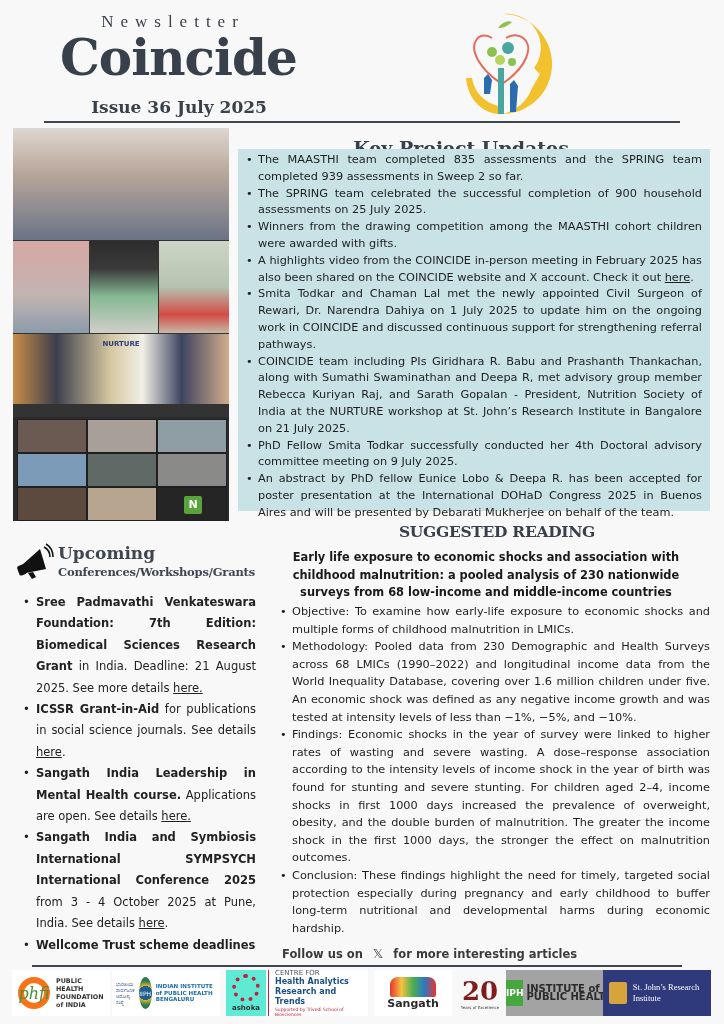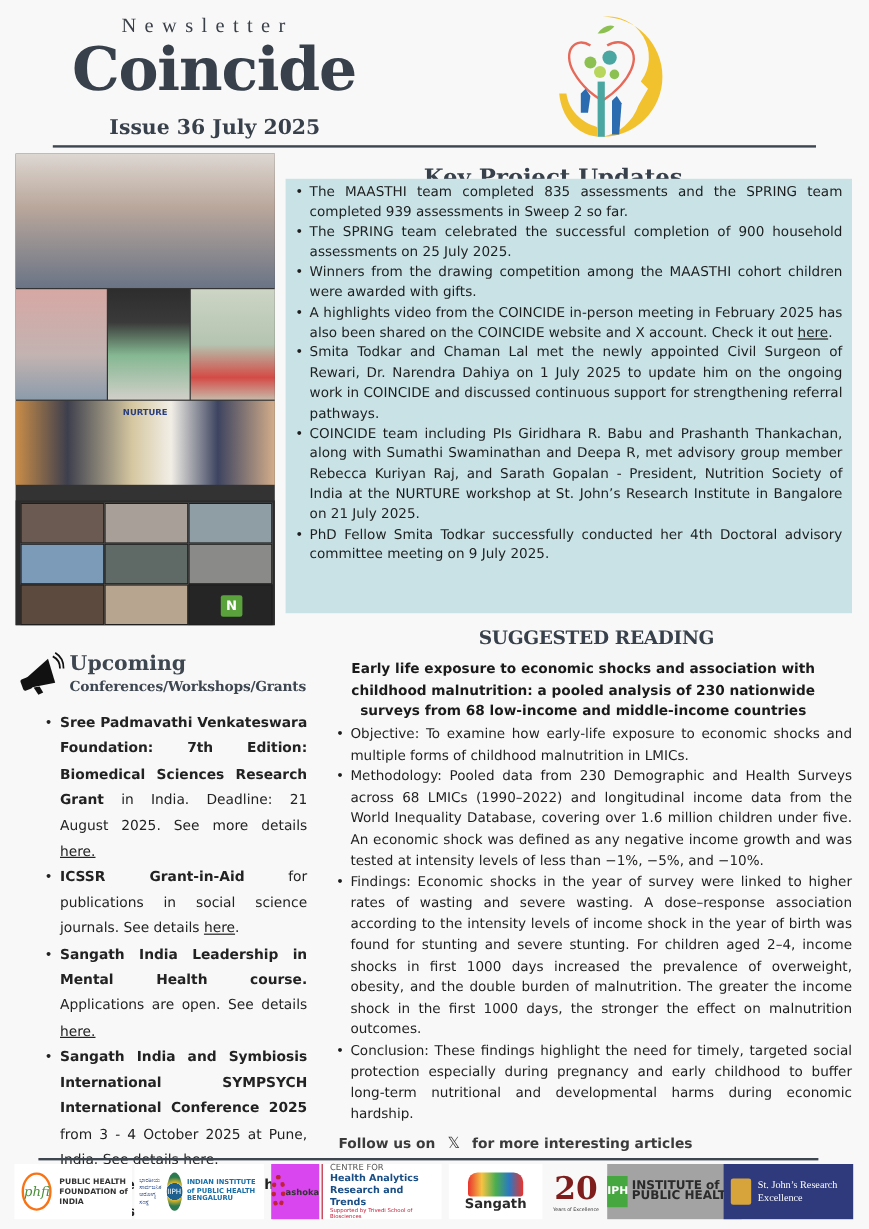--- a/index.html
+++ b/index.html
@@ -37,47 +37,47 @@
   .kpu-list { list-style: none; }
   .kpu-list li { position: relative; font-size: 11.3px; line-height: 16.8px; text-align: justify; color: #1e1e1e; margin-bottom: 0; }
   .kpu-list li::before { content: "•"; position: absolute; left: -12px; top: 0; }
   .link { text-decoration: underline; }
 
   
   .megaphone { position: absolute; left: 16px; top: 543px; width: 38px; height: 38px; }
   .up-title { position: absolute; left: 58px; top: 543px; font-family: "DejaVu Serif", serif; font-weight: bold; font-size: 17px; color: #3e4650; }
   .up-sub { position: absolute; left: 58px; top: 565px; font-family: "DejaVu Serif", serif; font-weight: bold; font-size: 11.5px; color: #3e4650; letter-spacing: -0.2px; }
   .up-list { position: absolute; left: 36px; top: 592px; width: 220px; list-style: none; }
-  .up-list li { position: relative; font-size: 11.5px; line-height: 21.4px; text-align: justify; color: #222; margin-bottom: 0; margin-left: 14px; }
+  .up-list li { position: relative; font-size: 11.5px; line-height: 21.4px; text-align: justify; color: #222; margin-bottom: 0; }
   .up-list li::before { content: "•"; position: absolute; left: -13px; top: 0; }
   .up-list b { font-weight: bold; }
 
   
   .sr-title { position: absolute; left: 270px; top: 522px; width: 454px; text-align: center;
     font-family: "DejaVu Serif", serif; font-weight: bold; font-size: 15.5px; color: #38414b; letter-spacing: -0.3px; }
   .sr-paper { position: absolute; left: 276px; top: 549px; width: 420px; text-align: center; font-weight: bold; font-size: 11.4px; line-height: 17.5px; color: #1a1a1a; }
   .sr-list { position: absolute; left: 292px; top: 603px; width: 418px; list-style: none; }
   .sr-list li { position: relative; font-size: 11.3px; line-height: 17.6px; text-align: justify; color: #1e1e1e; }
   .sr-list li::before { content: "•"; position: absolute; left: -12px; top: 0; }
 
   .follow { position: absolute; left: 282px; top: 946px; font-size: 11.5px; font-weight: bold; color: #3b3b3b; white-space: nowrap; }
   .follow .x-icon { display: inline-block; margin: 0 10px; font-weight: normal; font-size: 13px; }
 
   .footer-rule { position: absolute; left: 32px; right: 42px; top: 965px; height: 2px; background: #3e4650; }
 
   
   .partner { position: absolute; top: 970px; height: 46px; display: flex; align-items: center; }
   .phfi { left: 12px; width: 98px; background: #fff; }
-  .phfi-mark { width: 32px; height: 32px; border-radius: 50%; border: 2px solid #f97316; margin-left: 6px; display:flex; align-items:center; justify-content:center; font-family:"DejaVu Serif",serif; font-style: italic; font-size: 11px; color:#4a8f3a; }
+  .phfi-mark { width: 32px; height: 32px; border-radius: 50%; border: 6px solid #f97316; margin-left: 6px; display:flex; align-items:center; justify-content:center; font-family:"DejaVu Serif",serif; font-style: italic; font-size: 16px; color:#4a8f3a; }
   .phfi-text { font-size: 6.4px; font-weight: bold; line-height: 8px; margin-left: 6px; color: #333; }
   .iiph { left: 112px; width: 108px; background: #fff; }
   .iiph-kan { width: 30px; font-size: 5px; line-height: 6px; color: #1a3a7a; margin-left: 4px; }
   .iiph-mark { width: 32px; height: 32px; border-radius: 50%; background: radial-gradient(circle,#1d5f8f 40%,#e5b92a 41%,#2c7a4f 70%); margin-left: 4px; color:#fff; font-size:6px; display:flex; align-items:center; justify-content:center; }
   .iiph-text { font-size: 5.6px; font-weight: bold; line-height: 6.4px; color: #1b6fa8; margin-left: 4px; }
-  .ashoka { left: 226px; width: 40px; flex-direction: row; justify-content: center; background: #d946ef; }
+  .ashoka { left: 226px; width: 40px; flex-direction: column; justify-content: center; background: #5eead4; }
   .ashoka-mark { width: 28px; height: 28px; border-radius: 50%; border: 4px dotted #c0223c; }
   .ashoka-text { font-size: 7px; font-weight: bold; color: #333; margin-top: 2px; }
   .charts { left: 268px; width: 100px; border-left: 1px solid #c0223c; padding-left: 6px; flex-direction: column; align-items: flex-start; justify-content: center; background: #fff; }
   .charts-1 { font-size: 7px; color: #555; }
   .charts-2 { font-size: 8px; font-weight: bold; color: #1a4f86; line-height: 10px; }
   .charts-3 { font-size: 4.5px; color: #c0223c; }
   .sangath { left: 374px; width: 78px; flex-direction: column; justify-content: center; background: #fff; }
   .sangath-mark { width: 46px; height: 20px; background: linear-gradient(90deg,#e8342e,#f6c342,#4bae4f,#2b78c2,#e8342e); border-radius: 8px 8px 2px 2px; }
   .sangath-text { font-size: 11px; font-weight: bold; color: #2a2a2a; }
   .twenty { left: 458px; width: 44px; justify-content: center; flex-direction: column; }
@@ -139,20 +139,21 @@
 <div class="kpu-title">Key Project Updates</div>
 <div class="kpu-box">
   <ul class="kpu-list">
     <li><span>The MAASTHI team completed 835 assessments and the SPRING team completed 939 assessments in Sweep 2 so far.</span></li>
     <li><span>The SPRING team celebrated the successful completion of 900 household assessments on 25 July 2025.</span></li>
     <li><span>Winners from the drawing competition among the MAASTHI cohort children were awarded with gifts.</span></li>
     <li><span>A highlights video from the COINCIDE in-person meeting in February 2025 has also been shared on the COINCIDE website and X account. Check it out </span><a class="link">here</a><span>.</span></li>
     <li><span>Smita Todkar and Chaman Lal met the newly appointed Civil Surgeon of Rewari, Dr. Narendra Dahiya on 1 July 2025 to update him on the ongoing work in COINCIDE and discussed continuous support for strengthening referral pathways.</span></li>
     <li><span>COINCIDE team including PIs Giridhara R. Babu and Prashanth Thankachan, along with Sumathi Swaminathan and Deepa R, met advisory group member Rebecca Kuriyan Raj, and Sarath Gopalan - President, Nutrition Society of India at the NURTURE workshop at St. John’s Research Institute in Bangalore on 21 July 2025.</span></li>
     <li><span>PhD Fellow Smita Todkar successfully conducted her 4th Doctoral advisory committee meeting on 9 July 2025.</span></li>
+    <li><span>An abstract by PhD fellow Eunice Lobo &amp; Deepa R. has been accepted for poster presentation at the International DOHaD Congress 2025 in Buenos Aires and will be presented by Debarati Mukherjee on behalf of the team.</span></li>
   </ul>
 </div>
 
 <svg class="megaphone" viewBox="0 0 38 38">
   <path d="M6 22 L24 6 L30 26 L10 30 Z" fill="#111"></path>
   <rect x="2" y="22" width="8" height="10" rx="2" transform="rotate(-20 6 27)" fill="#111"></rect>
   <path d="M12 30 L16 36 L20 34 L17 29 Z" fill="#111"></path>
   <path d="M28 4 C32 6 34 10 34 14" fill="none" stroke="#111" stroke-width="1.5"></path>
   <path d="M30 1 C35 4 37 9 37 14" fill="none" stroke="#111" stroke-width="1.5"></path>
 </svg>
@@ -206,14 +207,14 @@
 <div class="partner twenty">
   <div class="twenty-text">20</div>
   <div class="twenty-sub">Years of Excellence</div>
 </div>
 <div class="partner iph">
   <div class="iph-mark">IPH</div>
   <div class="iph-text">INSTITUTE of PUBLIC HEALTH</div>
 </div>
 <div class="partner sjri">
   <div class="sjri-mark"></div>
-  <div class="sjri-text">St. John’s Research Excellence</div>
+  <div class="sjri-text">St. John’s Research Institute</div>
 </div>
 
 </body></html>

